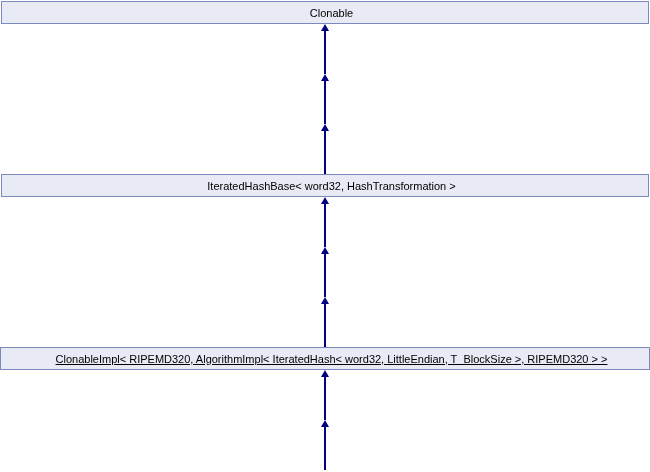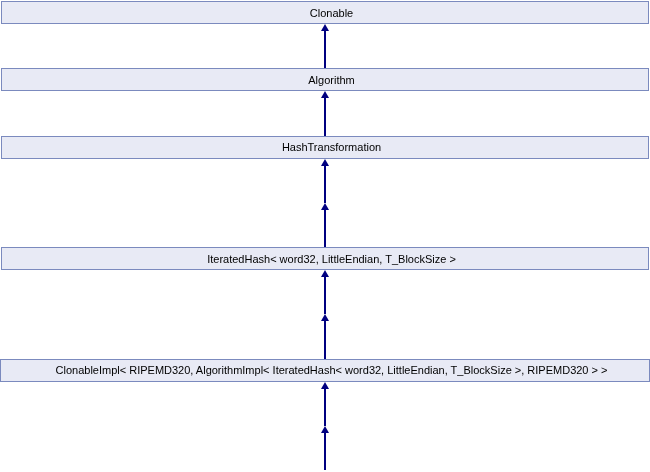--- a/index.html
+++ b/index.html
@@ -33,21 +33,21 @@
     border: 1px solid var(--box-border);
     background: var(--box-fill);
     display: flex;
     align-items: center;
     justify-content: center;
     text-align: center;
     white-space: nowrap;
     overflow: hidden;
     padding-left: 13px;
   }
-  .node.full { margin: 0; }
+  .node.full { margin: 0; text-decoration: underline; }
   .node.current {
     border-color: var(--current-border);
     background: var(--current-fill);
   }
   .connector {
     flex: 1 1 auto;
     position: relative;
   }
   .connector .arrowhead {
     position: absolute;
@@ -75,41 +75,39 @@
 
 <div class="diagram">
 
   <div class="node">Clonable</div>
 
   <div class="connector">
     <span class="arrowhead"></span>
     <span class="line"></span>
   </div>
 
-  <div class="node">Algorithm</div>
-
-  <div class="connector">
-    <span class="arrowhead"></span>
-    <span class="line"></span>
-  </div>
-
-  <div class="node">HashTransformation</div>
 
   <div class="connector">
     <span class="arrowhead"></span>
     <span class="line"></span>
   </div>
 
 
   <div class="connector">
     <span class="arrowhead"></span>
     <span class="line"></span>
   </div>
 
-  <div class="node">IteratedHash&lt; word32, LittleEndian, T_BlockSize &gt;</div>
+  <div class="node">IteratedHashBase&lt; word32, HashTransformation &gt;</div>
+
+  <div class="connector">
+    <span class="arrowhead"></span>
+    <span class="line"></span>
+  </div>
+
 
   <div class="connector">
     <span class="arrowhead"></span>
     <span class="line"></span>
   </div>
 
 
   <div class="connector">
     <span class="arrowhead"></span>
     <span class="line"></span>

